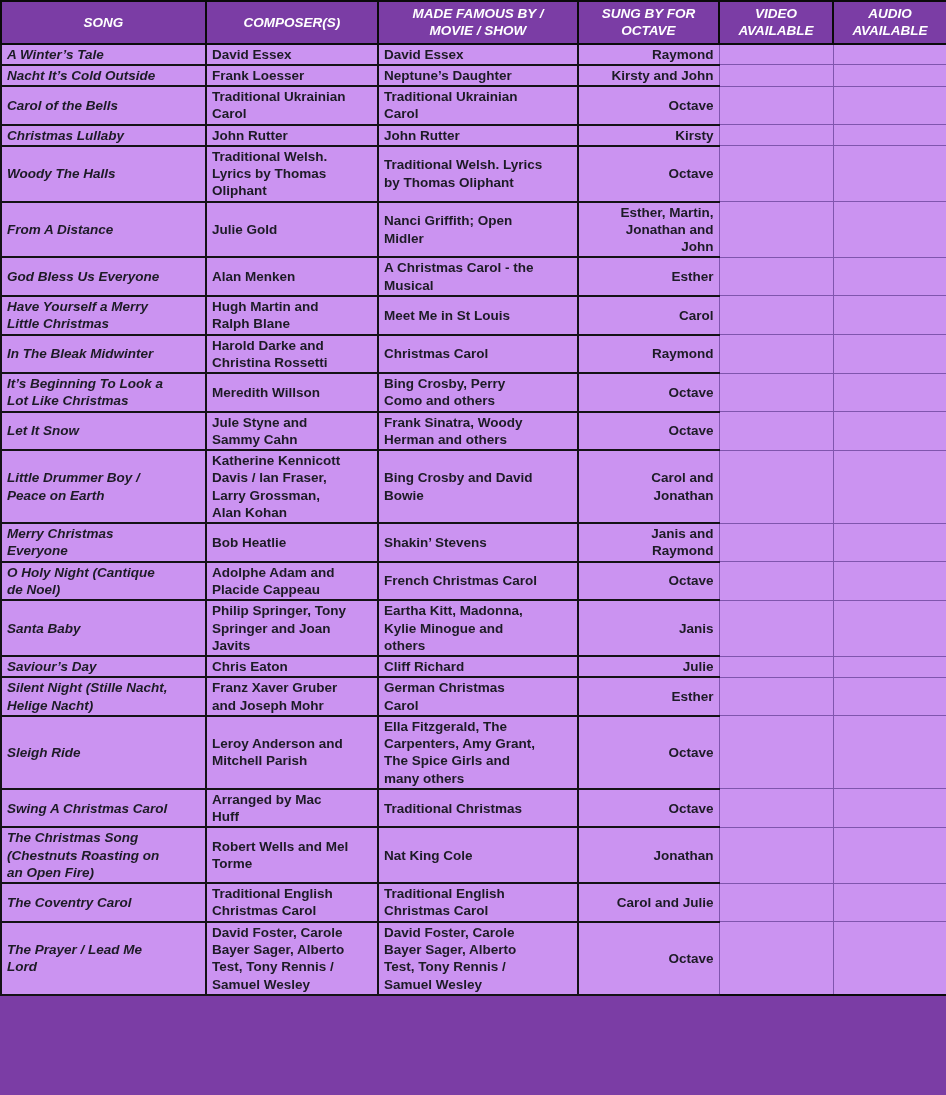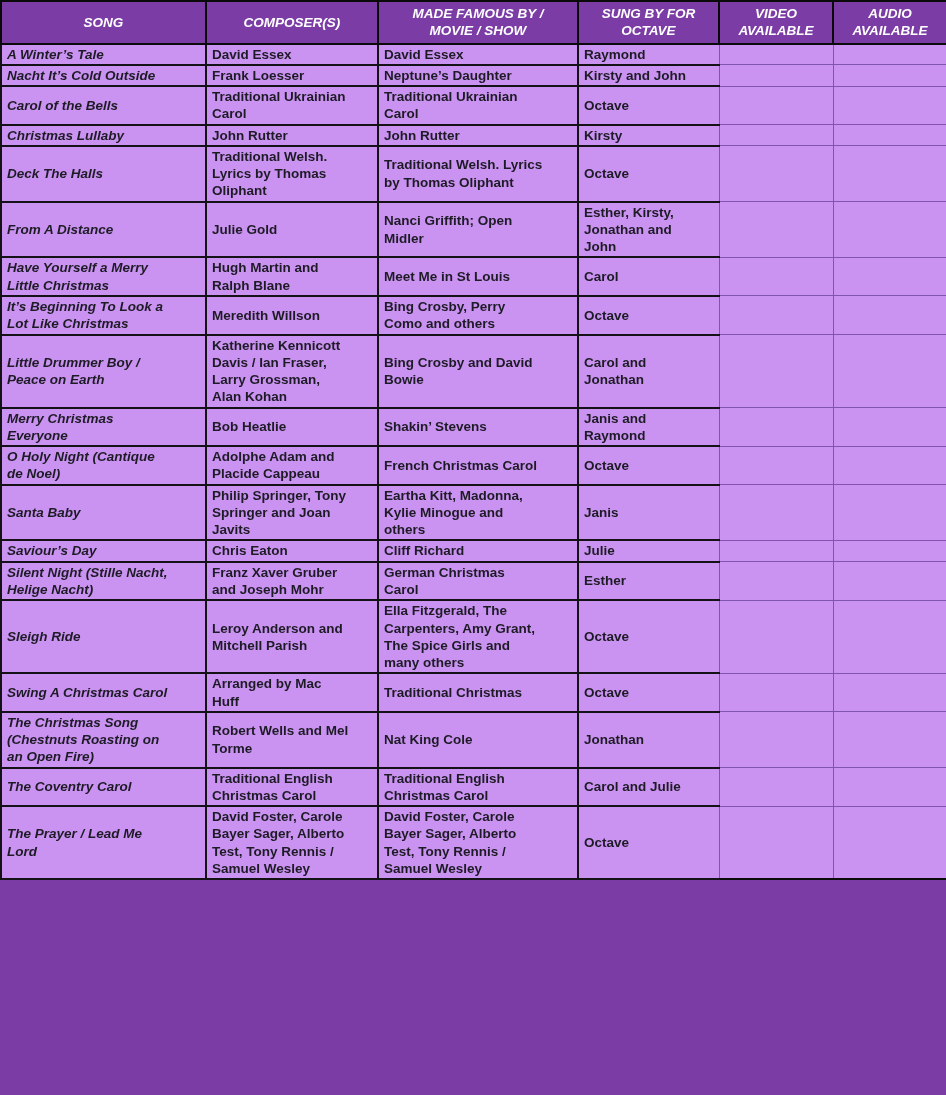--- a/index.html
+++ b/index.html
@@ -48,21 +48,21 @@
     font-size: 13.5px;
     line-height: 1.28;
     text-align: left;
     vertical-align: middle;
     border: 2px solid #141216;
     padding: 1px 5px;
     white-space: pre-line;
     overflow: hidden;
   }
   td.song { font-style: italic; }
-  td.sungby { border-right: 1px solid var(--light-border, #8055ae); }
+  td.sungby { border-right: 1px solid var(--light-border, #8055ae); text-align: right; }
   td.video, td.audio { border: 1px solid var(--light-border, #8055ae); }
 </style>
 </head>
 <body>
 
 <div class="page">
   <table class="songs">
     <colgroup>
       <col class="c-song">
         <col class="c-composer">
@@ -114,57 +114,85 @@
         </tr>
         <tr>
           <td class="song">Christmas Lullaby</td>
           <td class="composer">John Rutter</td>
           <td class="famous">John Rutter</td>
           <td class="sungby">Kirsty</td>
           <td class="video"></td>
           <td class="audio"></td>
         </tr>
         <tr>
-          <td class="song">Deck The Halls</td>
+          <td class="song">Woody The Halls</td>
           <td class="composer">Traditional Welsh.
 Lyrics by Thomas
 Oliphant</td>
           <td class="famous">Traditional Welsh. Lyrics
 by Thomas Oliphant</td>
           <td class="sungby">Octave</td>
           <td class="video"></td>
           <td class="audio"></td>
         </tr>
         <tr>
           <td class="song">From A Distance</td>
           <td class="composer">Julie Gold</td>
           <td class="famous">Nanci Griffith; Open
 Midler</td>
-          <td class="sungby">Esther, Kirsty,
+          <td class="sungby">Esther, Martin,
 Jonathan and
 John</td>
+          <td class="video"></td>
+          <td class="audio"></td>
+        </tr>
+        <tr>
+          <td class="song">God Bless Us Everyone</td>
+          <td class="composer">Alan Menken</td>
+          <td class="famous">A Christmas Carol - the
+Musical</td>
+          <td class="sungby">Esther</td>
           <td class="video"></td>
           <td class="audio"></td>
         </tr>
         <tr>
           <td class="song">Have Yourself a Merry
 Little Christmas</td>
           <td class="composer">Hugh Martin and
 Ralph Blane</td>
           <td class="famous">Meet Me in St Louis</td>
           <td class="sungby">Carol</td>
           <td class="video"></td>
           <td class="audio"></td>
         </tr>
         <tr>
+          <td class="song">In The Bleak Midwinter</td>
+          <td class="composer">Harold Darke and
+Christina Rossetti</td>
+          <td class="famous">Christmas Carol</td>
+          <td class="sungby">Raymond</td>
+          <td class="video"></td>
+          <td class="audio"></td>
+        </tr>
+        <tr>
           <td class="song">It’s Beginning To Look a
 Lot Like Christmas</td>
           <td class="composer">Meredith Willson</td>
           <td class="famous">Bing Crosby, Perry
 Como and others</td>
+          <td class="sungby">Octave</td>
+          <td class="video"></td>
+          <td class="audio"></td>
+        </tr>
+        <tr>
+          <td class="song">Let It Snow</td>
+          <td class="composer">Jule Styne and
+Sammy Cahn</td>
+          <td class="famous">Frank Sinatra, Woody
+Herman and others</td>
           <td class="sungby">Octave</td>
           <td class="video"></td>
           <td class="audio"></td>
         </tr>
         <tr>
           <td class="song">Little Drummer Boy /
 Peace on Earth</td>
           <td class="composer">Katherine Kennicott
 Davis / Ian Fraser,
 Larry Grossman,

